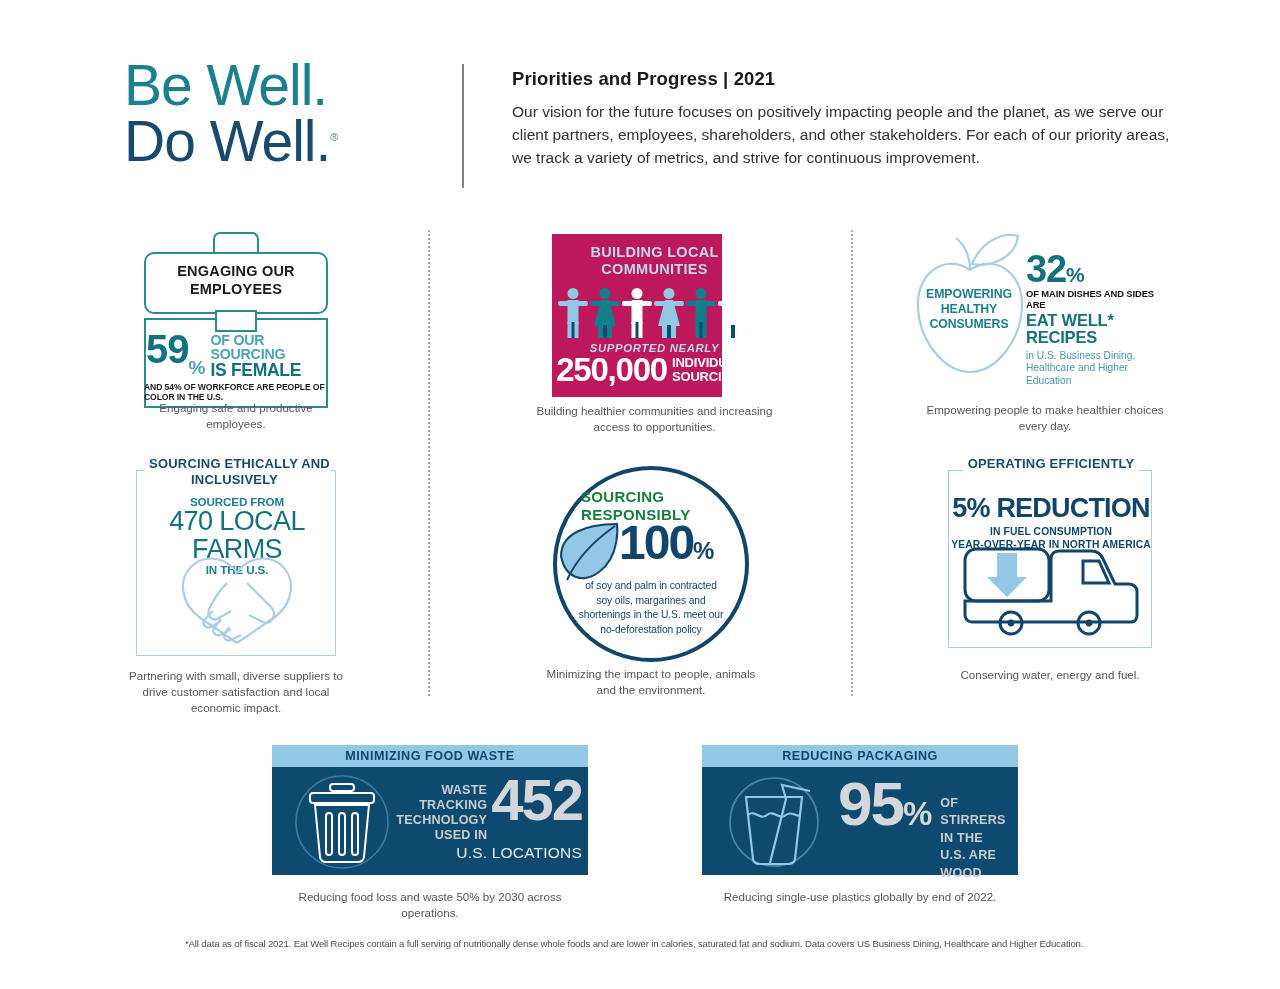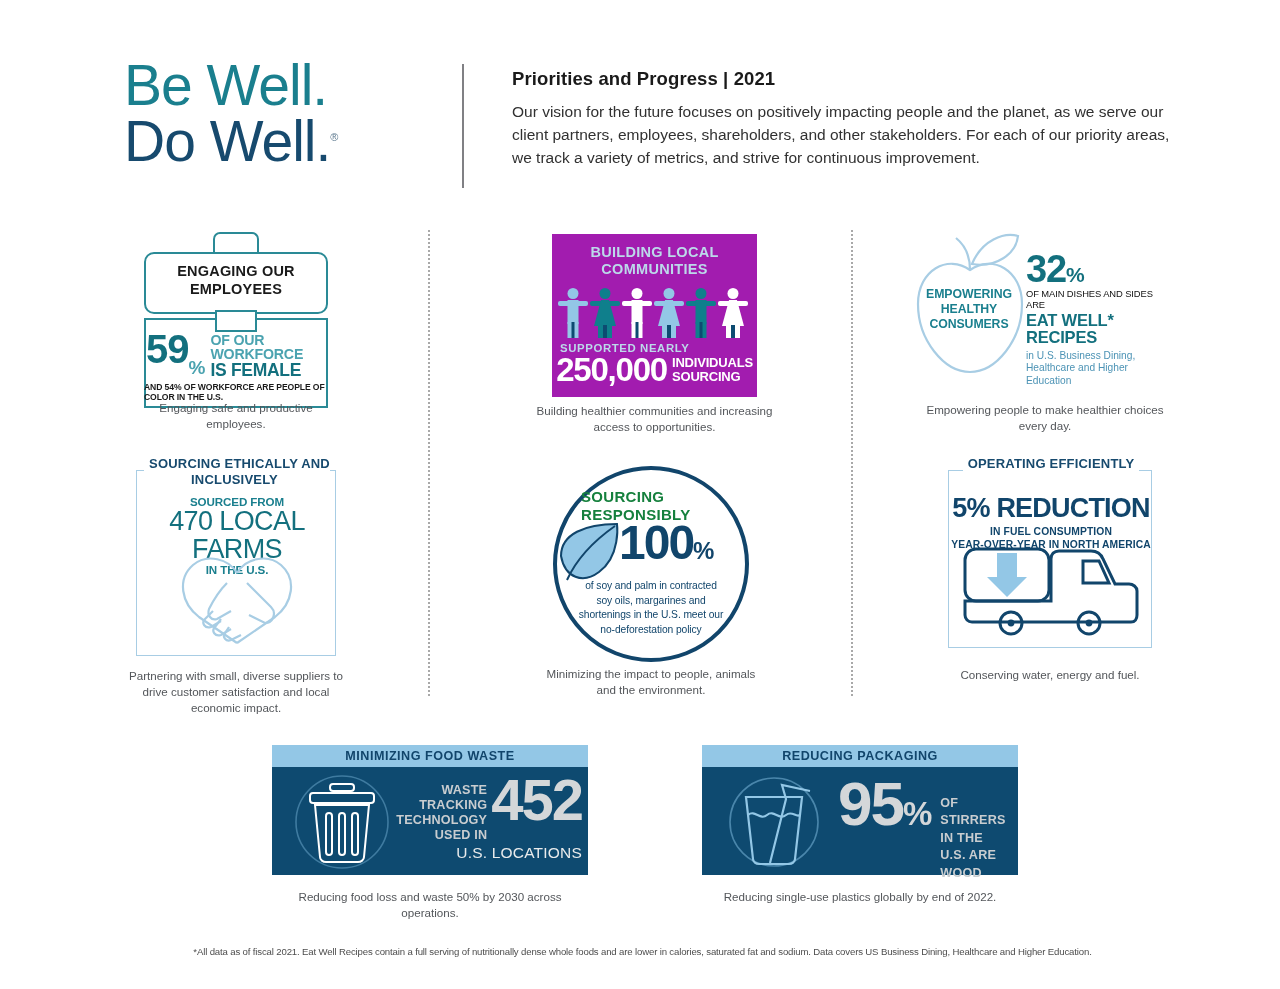--- a/index.html
+++ b/index.html
@@ -66,53 +66,53 @@
   .l1-workforce { font-size: 14.2px; font-weight: bold; color: #4ba3b0; line-height: 1.02; letter-spacing: -.2px;
                   font-family: "Liberation Sans Narrow","Liberation Sans",sans-serif; }
   .l2-female { font-size: 17.5px; font-weight: bold; color: #13707e; line-height: 1.02; letter-spacing: -.3px;
                font-family: "Liberation Sans Narrow","Liberation Sans",sans-serif; }
   .sub59 { position: absolute; left: 8px; top: 150px; width: 184px; text-align: left;
            font-size: 8.6px; font-weight: bold; color: #1a1a1a; letter-spacing: -.1px;
            font-family: "Liberation Sans Narrow","Liberation Sans",sans-serif; }
   #caption-engaging { left: 136px; top: 400px; width: 200px; }
 
   
-  #card-communities { left: 552px; top: 234px; width: 205px; height: 163px; background: #a21caf; }
+  #card-communities { left: 552px; top: 234px; width: 170px; height: 163px; background: #be185d; }
   #comm-title { position: absolute; left: 8px; top: 10px; width: 189px; text-align: center;
                 font-size: 14.5px; font-weight: bold; color: #bcd9ea; line-height: 1.18; letter-spacing: .3px; }
   #people-row { position: absolute; left: 6px; top: 52px; width: 193px; height: 52px; }
   .person { position: absolute; bottom: 0; width: 30px; height: 50px; }
   .p-head { position: absolute; left: 50%; transform: translateX(-50%); top: 0; width: 11px; height: 11px; border-radius: 50%; }
   .p-arms { position: absolute; left: 0; top: 13px; width: 30px; height: 5px; border-radius: 2px; }
   .p-torso-m { position: absolute; left: 50%; transform: translateX(-50%); top: 12px; width: 11px; height: 24px; }
   .p-legs-m { position: absolute; left: 50%; transform: translateX(-50%); top: 34px; width: 11px; height: 16px; }
   .p-legs-m::after { content:''; position:absolute; left:4px; top:0; width:3px; height:16px; background:#0d4b71; }
   .p-skirt { position: absolute; left: 50%; transform: translateX(-50%); top: 12px; width: 22px; height: 26px;
              clip-path: polygon(32% 0%, 68% 0%, 100% 100%, 0% 100%); }
   .p-legs-f { position: absolute; left: 50%; transform: translateX(-50%); top: 37px; width: 14px; height: 13px; }
   .p-legs-f::after { content:''; position:absolute; left:5px; top:0; width:4px; height:13px; background:#0d4b71; }
-  #comm-support { position: absolute; left: 8px; top: 108px; width: 189px; text-align: left;
-                  font-size: 11.4px; font-weight: bold; color: #bcd9ea; letter-spacing: .6px; }
+  #comm-support { position: absolute; left: 8px; top: 108px; width: 189px; text-align: center;
+                  font-size: 11.4px; font-weight: bold; color: #bcd9ea; letter-spacing: .6px; font-style: italic; }
   #comm-stat { position: absolute; left: 6px; top: 122px; width: 193px; display: flex; align-items: flex-start; justify-content: center; }
   #comm-number { font-family: "Liberation Sans Narrow","Liberation Sans",sans-serif;
                  font-size: 33px; font-weight: bold; color: #ffffff; line-height: .86; letter-spacing: -1.2px; }
   #comm-indiv { margin-left: 5px; font-size: 13px; font-weight: bold; color: #ffffff; line-height: 1.04; letter-spacing: -.2px;
                 font-family: "Liberation Sans Narrow","Liberation Sans",sans-serif; }
   #caption-communities { left: 522px; top: 403px; width: 265px; }
 
   
   #card-apple { left: 908px; top: 230px; width: 265px; height: 150px; }
   #apple-svg { position: absolute; left: 0; top: 0; }
   #apple-label { position: absolute; left: 6px; top: 57px; width: 110px; text-align: center;
                  font-size: 12.3px; font-weight: bold; color: #1a7f8e; line-height: 1.22; letter-spacing: -.1px; }
   #apple-stat { position: absolute; left: 118px; top: 22px; width: 147px; text-align: left; }
   #apple-32 { font-size: 38px; font-weight: bold; color: #13707e; line-height: .92; letter-spacing: -1.2px;
               font-family: "Liberation Sans Narrow","Liberation Sans",sans-serif; }
   #apple-32 span { font-size: 21px; }
-  #apple-sub1 { font-size: 9.4px; font-weight: normal; color: #111; letter-spacing: -.1px; margin-top: 1px;
+  #apple-sub1 { font-size: 9.4px; font-weight: bold; color: #111; letter-spacing: -.1px; margin-top: 1px;
                 font-family: "Liberation Sans Narrow","Liberation Sans",sans-serif; }
   #apple-eatwell { font-size: 16.5px; font-weight: bold; color: #13707e; line-height: 1.06; letter-spacing: -.2px; margin-top: 2px; }
   #apple-sub2 { font-size: 10.2px; color: #4c93b5; line-height: 1.22; margin-top: 3px; }
   #caption-apple { left: 920px; top: 402px; width: 250px; }
 
   
   #card-sourcing { left: 136px; top: 470px; width: 200px; height: 186px; border: 1.6px solid #a8cde4; }
   #sourcing-title { position: absolute; left: -14px; top: -15px; width: 228px; text-align: center;
                     font-size: 13px; font-weight: bold; color: #174a6e; line-height: 1.24; letter-spacing: .2px; }
   #sourcing-title span { background: #fff; padding: 0 5px; }
@@ -173,23 +173,23 @@
   #glass-icon { position: absolute; left: 22px; top: 8px; }
   #pk-row { position: absolute; left: 136px; top: 12px; width: 176px; display: flex; align-items: flex-start; }
   #pk-95 { font-size: 62px; font-weight: bold; color: #d4d7d9; line-height: .82; letter-spacing: -2px;
            font-family: "Liberation Sans Narrow","Liberation Sans",sans-serif; }
   #pk-95 span { font-size: 33px; }
   #pk-words { margin-left: 10px; padding-top: 16px; font-size: 12.6px; font-weight: bold; color: #c9cdd0;
               line-height: 1.38; letter-spacing: .2px; }
   #caption-packaging { left: 702px; top: 889px; width: 316px; }
 
   
-  #footnote { left: 185px; top: 938px; width: 915px; text-align: center;
+  #footnote { left: 185px; top: 938px; width: 915px; 
               font-size: 9.6px; color: #4d4d4d; letter-spacing: -.15px;
-              font-family: "Liberation Sans Narrow","Liberation Sans",sans-serif; margin-top: 8px; }
+              font-family: "Liberation Sans Narrow","Liberation Sans",sans-serif; }
 </style>
 </head>
 <body>
 
 <div class="abs" id="logo">
   <div class="logo-line logo-be">Be Well.</div>
   <div class="logo-line logo-do"><span>Do Well.</span><span class="reg-mark">®</span></div>
 </div>
 
 <div class="abs" id="header-divider"></div>
@@ -205,21 +205,21 @@
 <div class="abs" id="card-engaging">
   <div class="bc-handle"></div>
   <div class="bc-top"></div>
   <div class="bc-bottom"></div>
   <div class="bc-clasp"></div>
   <div class="bc-title">ENGAGING OUR EMPLOYEES</div>
   <div class="stat-row">
     <div class="big59">59</div>
     <div class="pct59">%</div>
     <div class="stat-lines">
-      <div class="l1-workforce">OF OUR WORKFORCE</div>
+      <div class="l1-workforce">OF OUR SOURCING</div>
       <div class="l2-female">IS FEMALE</div>
     </div>
   </div>
   <div class="sub59">AND 54% OF WORKFORCE ARE PEOPLE OF COLOR IN THE U.S.</div>
 </div>
 <div class="abs caption" id="caption-engaging">Engaging safe and productive employees.</div>
 
 <div class="abs" id="card-communities">
   <div id="comm-title">BUILDING LOCAL COMMUNITIES</div>
   <div id="people-row">

